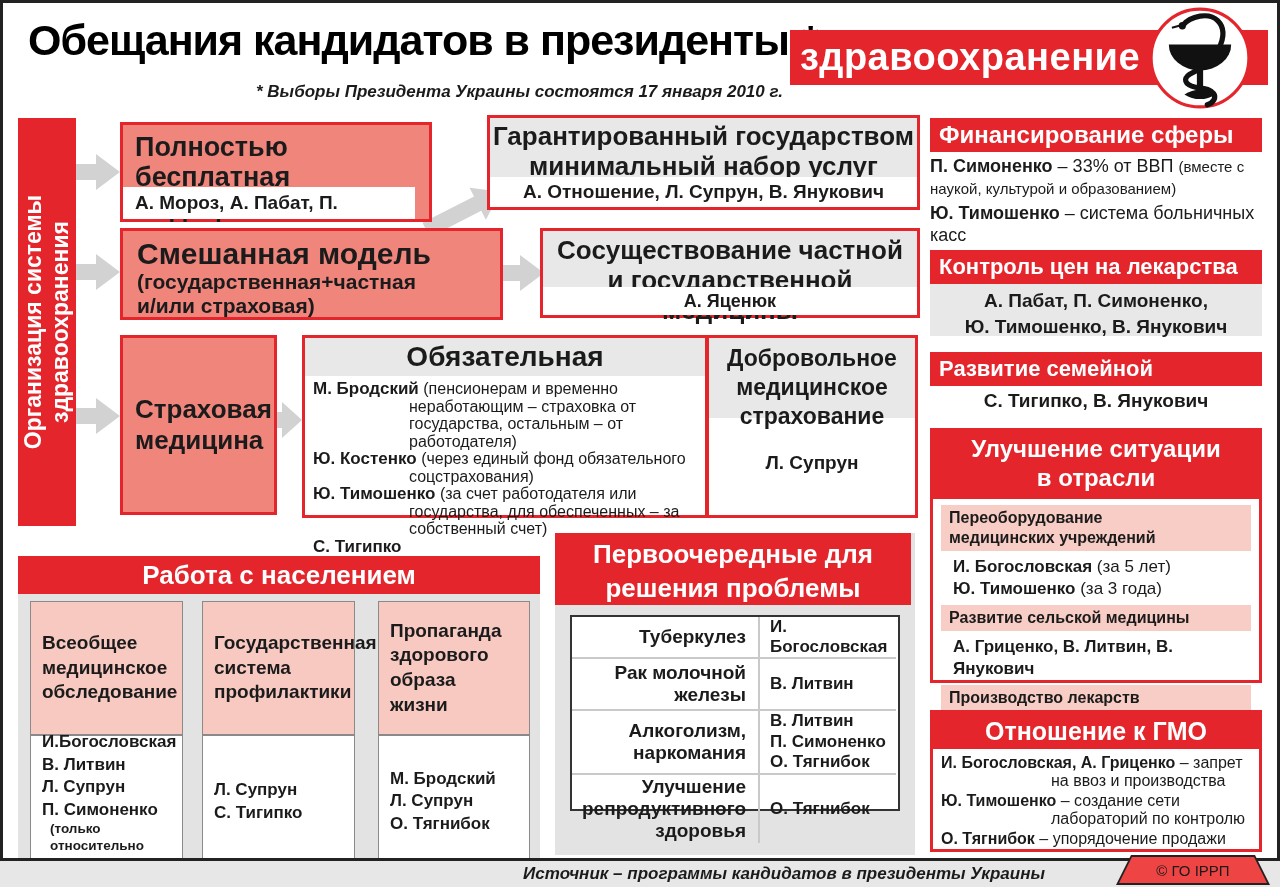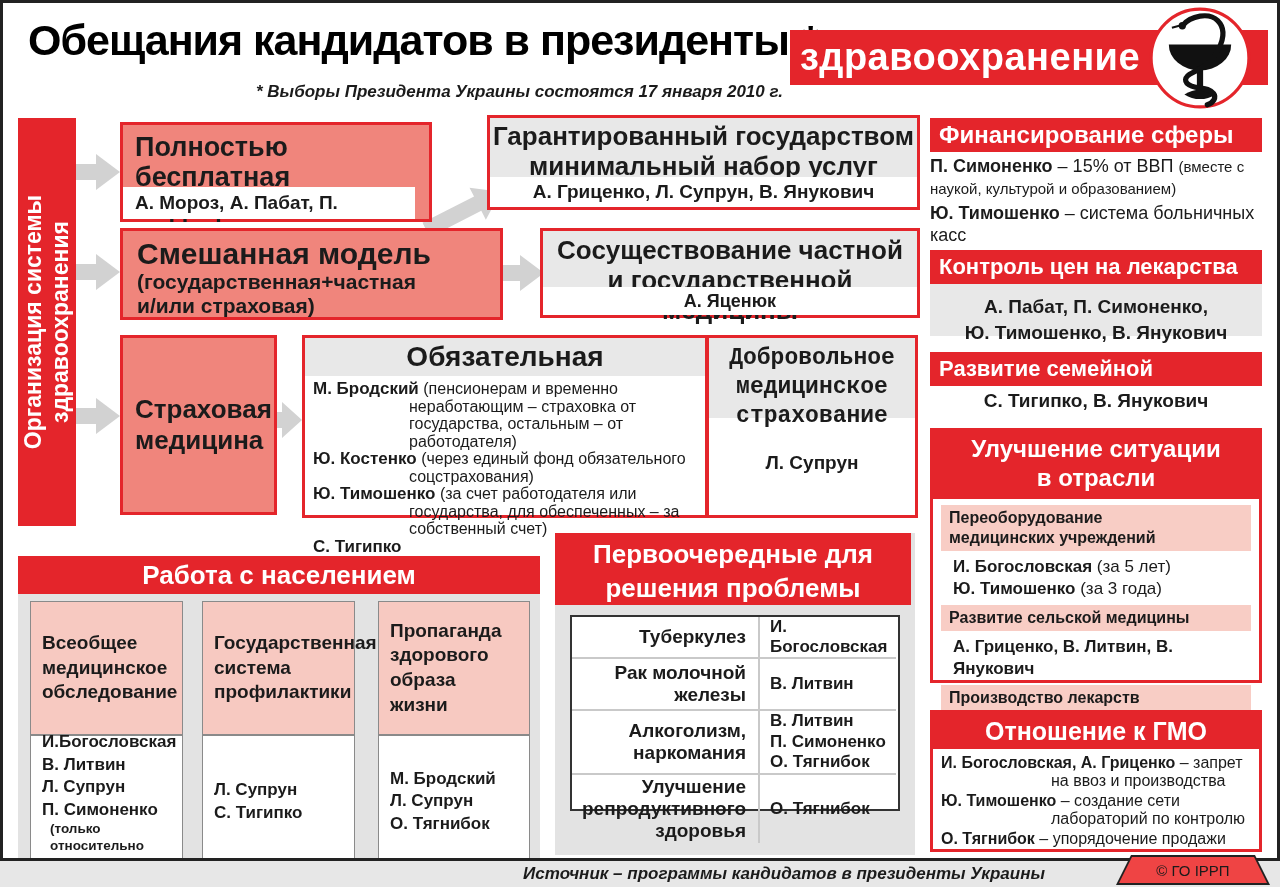--- a/index.html
+++ b/index.html
@@ -42,21 +42,21 @@
   .box-coex{left:540px;top:228px;width:380px;height:90px;}
   .box-coex .bt{padding-top:5px;text-align:center;font-size:26px;font-weight:bold;line-height:1.15;}
   .box-coex .strip{position:absolute;left:0;bottom:0;width:100%;height:28px;background:#fff;font-size:18px;font-weight:bold;line-height:28px;text-align:center;}
   .box-ins{left:120px;top:335px;width:157px;height:180px;display:flex;align-items:center;padding-left:12px;font-size:26px;font-weight:bold;line-height:1.2;}
   .box-mand{left:302px;top:335px;width:406px;height:183px;}
   .box-mand .hdr{height:38px;background:var(--graybox);text-align:center;font-size:28px;font-weight:bold;line-height:38px;}
   .box-mand .bod{padding:4px 6px 0 8px;}
   .m-entry{font-size:16px;line-height:17.5px;padding-left:96px;text-indent:-96px;}
   .m-entry b{font-size:17px;}
   .box-vol{left:706px;top:335px;width:212px;height:183px;}
-  .box-vol .hdr{height:80px;background:var(--graybox);text-align:center;font-size:23px;font-weight:bold;line-height:1.25;padding-top:6px;font-family:Liberation Mono, monospace;}
+  .box-vol .hdr{height:80px;background:var(--graybox);text-align:center;font-size:23px;font-weight:bold;line-height:1.25;padding-top:6px;}
   .box-vol .nm{margin-top:34px;text-align:center;font-size:19px;font-weight:bold;}
 
   
   .pop{left:18px;top:556px;width:522px;height:320px;background:#e3e3e3;position:absolute;}
   .pop .shead{position:absolute;left:0;top:0;width:522px;height:38px;background:var(--red);color:#fff;text-align:center;font-size:26px;font-weight:bold;line-height:38px;}
   .pcol-t{position:absolute;top:45px;height:134px;width:153px;background:var(--pink);border:1px solid #8a8a8a;display:flex;align-items:center;padding:0 6px 0 11px;font-size:19px;font-weight:bold;line-height:1.3;}
   .pcol-n{position:absolute;top:179px;height:133px;width:153px;background:#fff;border:1px solid #8a8a8a;display:flex;flex-direction:column;justify-content:center;padding-left:11px;font-size:17px;font-weight:bold;line-height:1.32;}
   .pcol-n .note{font-weight:bold;font-size:13.5px;line-height:1.25;padding-left:8px;}
   .c1{left:12px;} .c2{left:184px;} .c3{left:360px;width:152px;}
 
@@ -68,21 +68,21 @@
   .ptable .pr{display:flex;align-items:center;font-size:17px;font-weight:bold;line-height:1.2;padding-left:10px;border-left:2px solid #c9c9c9;}
   .ptable .rb{border-top:2px solid #c9c9c9;}
 
   
   .sb-h{position:absolute;left:930px;width:332px;height:34px;background:var(--red);color:#fff;font-weight:bold;line-height:34px;padding-left:9px;}
   .fin-h{top:118px;font-size:24px;}
   .fin-b{position:absolute;left:930px;top:156px;width:334px;font-size:18px;line-height:1.22;}
   .fin-entry{margin-bottom:3px;}
   .fin-entry .small{font-size:15px;}
   .pc-h{top:250px;font-size:22px;}
-  .pc-b{position:absolute;left:930px;top:284px;width:332px;height:52px;background:var(--graybox);text-align:center;font-size:19px;font-weight:bold;line-height:1.35;padding-top:10px;}
+  .pc-b{position:absolute;left:930px;top:284px;width:332px;height:52px;background:var(--graybox);text-align:center;font-size:19px;font-weight:bold;line-height:1.35;padding-top:4px;}
   .fam-h{top:352px;font-size:22px;}
   .fam-b{position:absolute;left:930px;top:390px;width:332px;text-align:center;font-size:19px;font-weight:bold;}
   .ind{position:absolute;left:930px;top:428px;width:332px;height:255px;border:3px solid var(--red);background:#fff;}
   .ind .hdr{background:var(--red);color:#fff;text-align:center;font-size:24px;font-weight:bold;line-height:1.2;padding:4px 0 6px;}
   .ind .bod{padding:6px 8px 0;}
   .ind-strip{background:#f8cdc5;padding:3px 8px;font-size:16px;font-weight:bold;line-height:1.25;margin-bottom:4px;}
   .ind-names{padding:1px 0 5px 12px;font-size:17px;font-weight:bold;line-height:1.3;}
   .ind-names .nt{font-weight:normal;}
   .gmo{position:absolute;left:930px;top:710px;width:332px;height:142px;border:3px solid var(--red);background:#fff;}
   .gmo .hdr{background:var(--red);color:#fff;text-align:center;font-size:25px;font-weight:bold;line-height:36px;height:36px;}
@@ -140,21 +140,21 @@
 
   <div class="rbox salmon box-free">
     <div class="bt ml">Полностью
 бесплатная медицина</div>
     <div class="strip">А. Мороз, А. Пабат, П. Симоненко</div>
   </div>
 
   <div class="rbox graybg box-guar">
     <div class="bt ml">Гарантированный государством
 минимальный набор услуг</div>
-    <div class="strip">А. Гриценко, Л. Супрун, В. Янукович</div>
+    <div class="strip">А. Отношение, Л. Супрун, В. Янукович</div>
   </div>
 
   <div class="rbox salmon box-mixed">
     <div class="bt">Смешанная модель</div>
     <div class="bs ml">(государственная+частная
 и/или страховая)</div>
   </div>
 
   <div class="rbox graybg box-coex">
     <div class="bt ml">Сосуществование частной
@@ -232,21 +232,21 @@
 О. Тягнибок</div>
       <div class="pl rb ml">Улучшение
 репродуктивного
 здоровья</div>
       <div class="pr rb ml">О. Тягнибок</div>
     </div>
   </div>
 
   <div class="sb-h fin-h">Финансирование сферы</div>
   <div class="fin-b">
-    <div class="fin-entry"><b>П. Симоненко</b><span> – 15% от ВВП </span><span class="small">(вместе с наукой, культурой и образованием)</span></div>
+    <div class="fin-entry"><b>П. Симоненко</b><span> – 33% от ВВП </span><span class="small">(вместе с наукой, культурой и образованием)</span></div>
     <div class="fin-entry"><b>Ю. Тимошенко</b><span> – система больничных касс</span></div>
     <div class="fin-entry"><b>В. Янукович</b><span> – 10% от ВВП</span></div>
   </div>
 
   <div class="sb-h pc-h">Контроль цен на лекарства</div>
   <div class="pc-b ml">А. Пабат, П. Симоненко,
 Ю. Тимошенко, В. Янукович</div>
 
   <div class="sb-h fam-h">Развитие семейной медицины</div>
   <div class="fam-b">С. Тигипко, В. Янукович</div>

